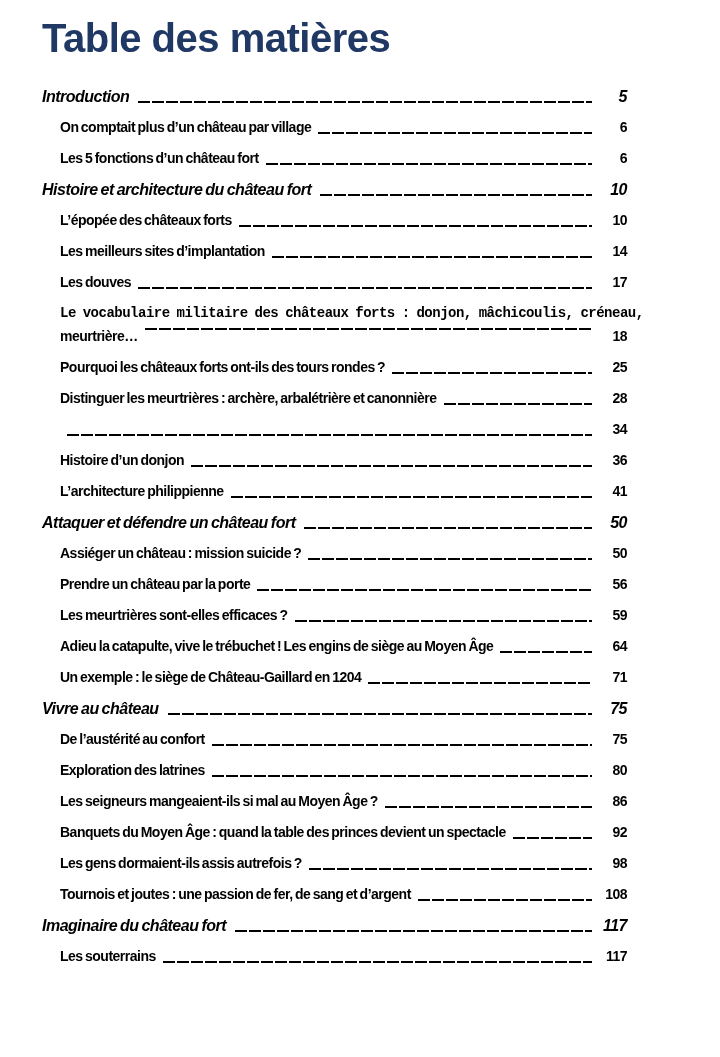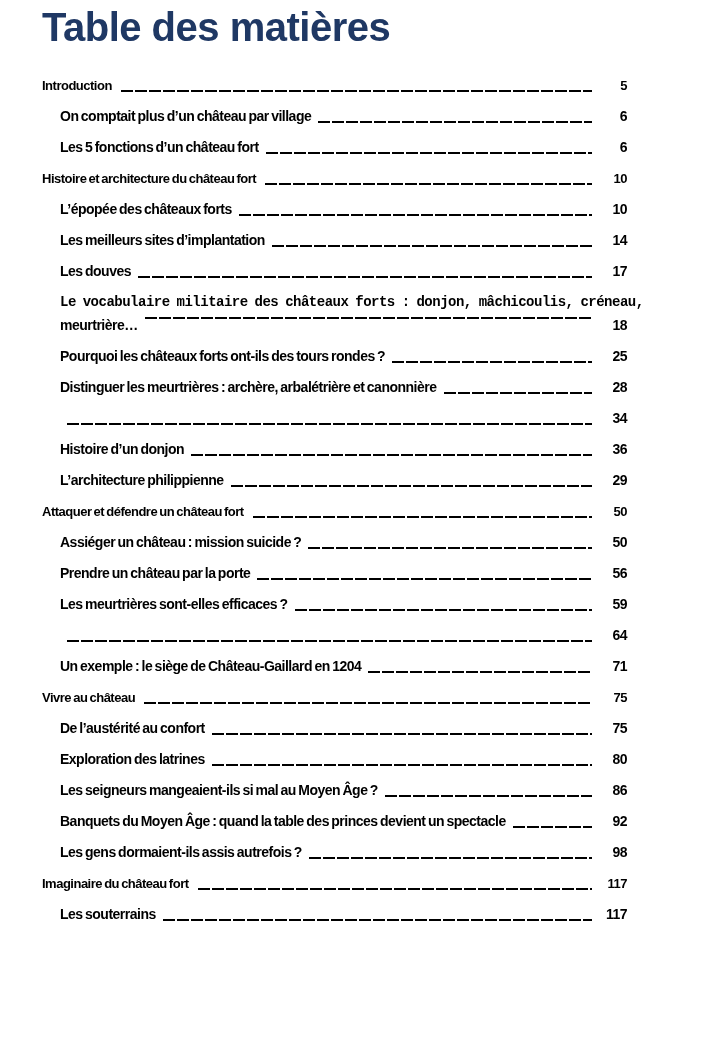--- a/index.html
+++ b/index.html
@@ -10,41 +10,42 @@
   .page {
     position: relative;
     width: 720px;
     height: 1057px;
     margin: 0 auto;
     background: #ffffff;
     font-family: "Liberation Sans", sans-serif;
     color: #000000;
     overflow: hidden;
     box-sizing: border-box;
-    padding: 3px 93px 0 42px;
+    padding: 14px 93px 0 42px;
   }
   .doc-title {
     font-size: 40px;
     font-weight: 700;
     letter-spacing: -0.5px;
     line-height: 48px;
     margin: 0 0 26px 0;
   }
   .toc { width: 100%; }
   .row {
     display: flex;
     align-items: flex-end;
     margin-bottom: 14px;
     font-weight: 700;
     letter-spacing: -0.5px;
     word-spacing: -1px;
     line-height: 17px;
   }
   .row.lvl1 {
-    font-size: 13px;
+    font-style: italic;
+    font-size: 16px;
   }
   .row.lvl2 {
     font-size: 14px;
     margin-left: 18px;
   }
   .row .lbl { white-space: nowrap; flex: 0 1 auto; }
   .leader {
     flex: 1 1 18px;
     min-width: 18px;
     height: 2px;
@@ -143,21 +144,21 @@
         <span class="pg">34</span>
       </div>
       <div class="row lvl2">
         <span class="lbl">Histoire d’un donjon</span>
         <span class="leader"></span>
         <span class="pg">36</span>
       </div>
       <div class="row lvl2">
         <span class="lbl">L’architecture philippienne</span>
         <span class="leader"></span>
-        <span class="pg">29</span>
+        <span class="pg">41</span>
       </div>
       <div class="row lvl1">
         <span class="lbl">Attaquer et défendre un château fort</span>
         <span class="leader"></span>
         <span class="pg">50</span>
       </div>
       <div class="row lvl2">
         <span class="lbl">Assiéger un château : mission suicide ?</span>
         <span class="leader"></span>
         <span class="pg">50</span>
@@ -166,20 +167,21 @@
         <span class="lbl">Prendre un château par la porte</span>
         <span class="leader"></span>
         <span class="pg">56</span>
       </div>
       <div class="row lvl2">
         <span class="lbl">Les meurtrières sont-elles efficaces ?</span>
         <span class="leader"></span>
         <span class="pg">59</span>
       </div>
       <div class="row lvl2">
+        <span class="lbl">Adieu la catapulte, vive le trébuchet ! Les engins de siège au Moyen Âge</span>
         <span class="leader"></span>
         <span class="pg">64</span>
       </div>
       <div class="row lvl2">
         <span class="lbl">Un exemple : le siège de Château-Gaillard en 1204</span>
         <span class="leader"></span>
         <span class="pg">71</span>
       </div>
       <div class="row lvl1">
         <span class="lbl">Vivre au château</span>
@@ -203,20 +205,25 @@
       </div>
       <div class="row lvl2">
         <span class="lbl">Banquets du Moyen Âge : quand la table des princes devient un spectacle</span>
         <span class="leader"></span>
         <span class="pg">92</span>
       </div>
       <div class="row lvl2">
         <span class="lbl">Les gens dormaient-ils assis autrefois ?</span>
         <span class="leader"></span>
         <span class="pg">98</span>
+      </div>
+      <div class="row lvl2">
+        <span class="lbl">Tournois et joutes : une passion de fer, de sang et d’argent</span>
+        <span class="leader"></span>
+        <span class="pg">108</span>
       </div>
       <div class="row lvl1">
         <span class="lbl">Imaginaire du château fort</span>
         <span class="leader"></span>
         <span class="pg">117</span>
       </div>
       <div class="row lvl2">
         <span class="lbl">Les souterrains</span>
         <span class="leader"></span>
         <span class="pg">117</span>

